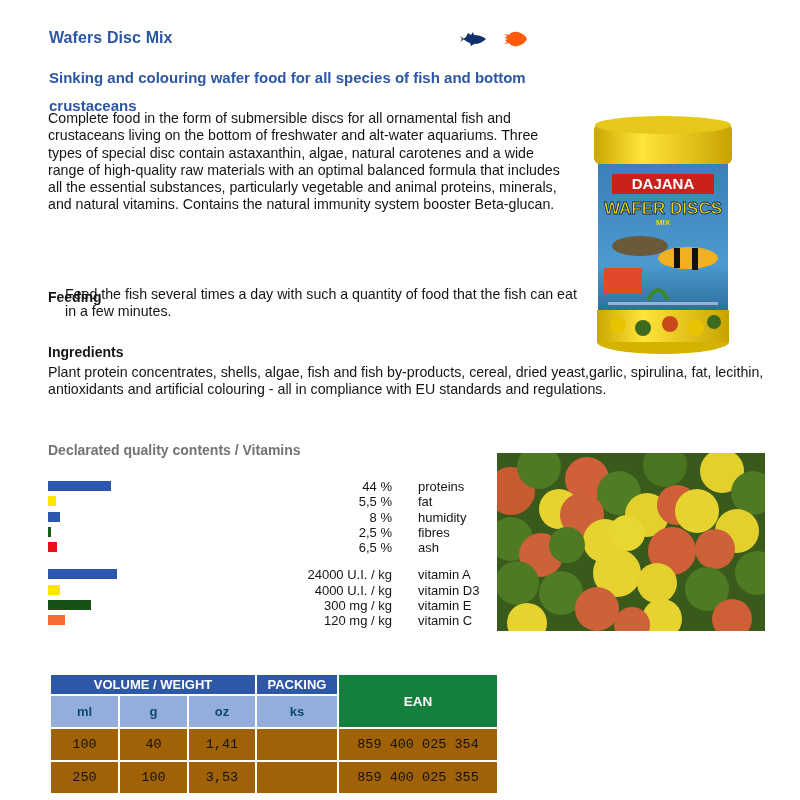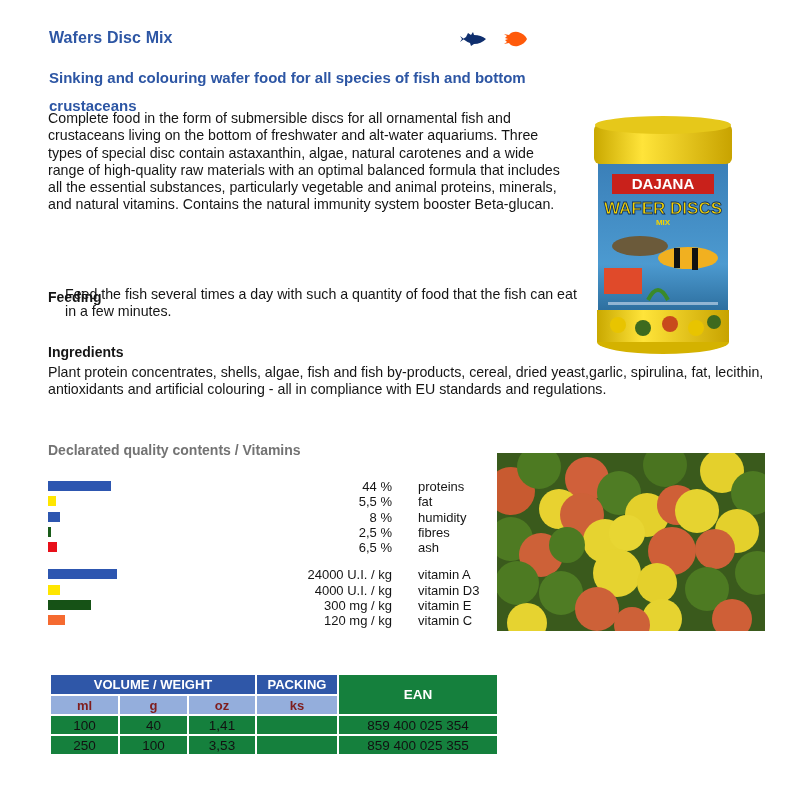--- a/index.html
+++ b/index.html
@@ -26,23 +26,23 @@
     .nutr-row { position: absolute; left: 48px; height: 15px; width: 440px; font-size: 13px; }
     .nutr-row .bar { position: absolute; left: 0; top: 2px; height: 10px; }
     .nutr-row .val { position: absolute; right: 96px; top: 0; text-align: center; white-space: nowrap; color: #151515; }
     .nutr-row .lbl { position: absolute; left: 370px; top: 0; white-space: nowrap; color: #151515; }
 
     .wafer-photo { position: absolute; left: 497px; top: 453px; width: 268px; height: 178px; overflow: hidden; background: #3f5a1e; }
 
     table.spec { position: absolute; left: 49px; top: 673px; border-collapse: collapse; font-size: 13px; font-weight: bold; }
     table.spec td, table.spec th { text-align: center; padding: 0; border: 2px solid #ffffff; }
     table.spec th.h1 { background: #2f57a8; color: #ffffff; height: 21px; font-size: 13px; }
-    table.spec th.h2 { background: #94aedc; color: #7f1d1d; height: 20px; }
+    table.spec th.h2 { background: #94aedc; color: #0c4a6e; height: 33px; }
     table.spec th.ean { background: #15803d; color: #ffffff; font-size: 13.5px; }
-    table.spec td { background: #15803d; color: #111; height: 20px; font-weight: normal; font-size: 13.5px; }
+    table.spec td { background: #a16207; color: #111; height: 33px; font-weight: normal; font-size: 13.5px; font-family: Liberation Mono, monospace; }
   </style>
 </head>
 <body>
 
 <div class="title">Wafers Disc Mix</div>
 
 <div class="fish-icons">
   <span>
     <svg width="30" height="18" viewBox="0 0 30 18">
       <path d="M2 6 L6 9 L2 12 L4 9 Z" fill="#0f2f6e"></path>

